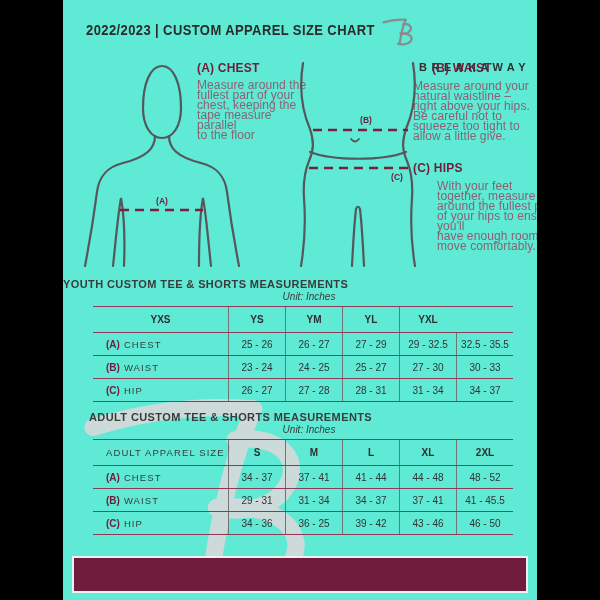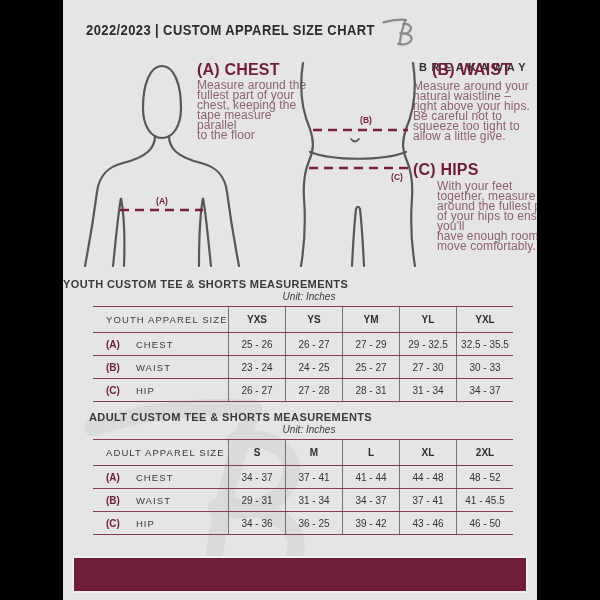--- a/index.html
+++ b/index.html
@@ -3,39 +3,39 @@
 <meta charset="utf-8">
 <style>
   html,body{margin:0;padding:0;}
   body{
     width:600px;height:600px;background:#000;
     font-family:"Liberation Sans",sans-serif;
     position:relative;overflow:hidden;
   }
   #page{
     position:absolute;left:63px;top:0;width:474px;height:600px;
-    background:#e5e5e5;overflow:hidden;
+    background:#5eead4;overflow:hidden;
   }
   
   .hdr-title{
     position:absolute;left:23px;top:22px;
     font-size:13px;font-weight:bold;color:#2b2b2b;
     letter-spacing:.4px;transform:scaleY(1.12);transform-origin:left top;
     white-space:nowrap;
   }
   .hdr-logo{position:absolute;left:318px;top:13px;}
   .hdr-brand{
     position:absolute;left:356px;top:23px;
     font-size:11px;font-weight:bold;color:#2f2f2f;letter-spacing:4.5px;
     white-space:nowrap;
     margin-top:38px;
   }
   
   .guide-head{
-    position:absolute;font-size:16px;font-weight:bold;color:#701d3d;
+    position:absolute;font-size:12px;font-weight:bold;color:#701d3d;
     letter-spacing:.2px;white-space:nowrap;
   }
   .guide-body{
     position:absolute;font-size:12px;color:#8d6072;
     line-height:10px;white-space:pre-line;letter-spacing:.1px;
   }
   
   #figures{position:absolute;left:0;top:0;z-index:1;}
   
   #watermark{position:absolute;left:10px;top:378px;z-index:0;opacity:.9;}
@@ -59,21 +59,21 @@
   .trow:last-child{border-bottom:1px solid #8c3b56;}
   .tcell{
     display:flex;align-items:center;justify-content:center;
     font-size:10px;color:#333;
   }
   .tcell + .tcell{border-left:1px solid #737373;}
   .tlabel{justify-content:flex-start;padding-left:13px;}
   .thead .tcell{font-weight:bold;color:#2f2f2f;}
   .thead .tlabel{font-weight:normal;font-size:9.5px;letter-spacing:1.1px;color:#3a3a3a;}
   .rowkey{color:#701d3d;font-weight:bold;margin-right:4px;font-size:10px;}
-  .rowname{letter-spacing:1.1px;font-size:9.5px;color:#3a3a3a;margin-left:12px;}
+  .rowname{letter-spacing:1.1px;font-size:9.5px;color:#3a3a3a;}
   
   #footer-bar{
     position:absolute;left:9px;top:556px;width:456px;height:37px;
     background:#6f1d3b;border:2px solid #eef0ef;box-sizing:border-box;z-index:2;
   }
 </style>
 </head>
 <body>
 
 <div id="page">
@@ -157,21 +157,20 @@
 around the fullest part
 of your hips to ensure
 you'll
 have enough room to
 move comfortably.</div>
 
   <div class="table-title" style="top:278px;">YOUTH CUSTOM TEE &amp; SHORTS MEASUREMENTS</div>
   <div class="table-unit" style="top:291px;">Unit: Inches</div>
   <div class="stable" style="top:306px;">
     <div class="trow thead">
-      <div class="tcell tlabel">YOUTH APPAREL SIZE</div>
       <div class="tcell">YXS</div>
       <div class="tcell">YS</div>
       <div class="tcell">YM</div>
       <div class="tcell">YL</div>
       <div class="tcell">YXL</div>
     </div>
     <div class="trow">
       <div class="tcell tlabel">
           <span class="rowkey">(A)</span>
           <span class="rowname">CHEST</span>

